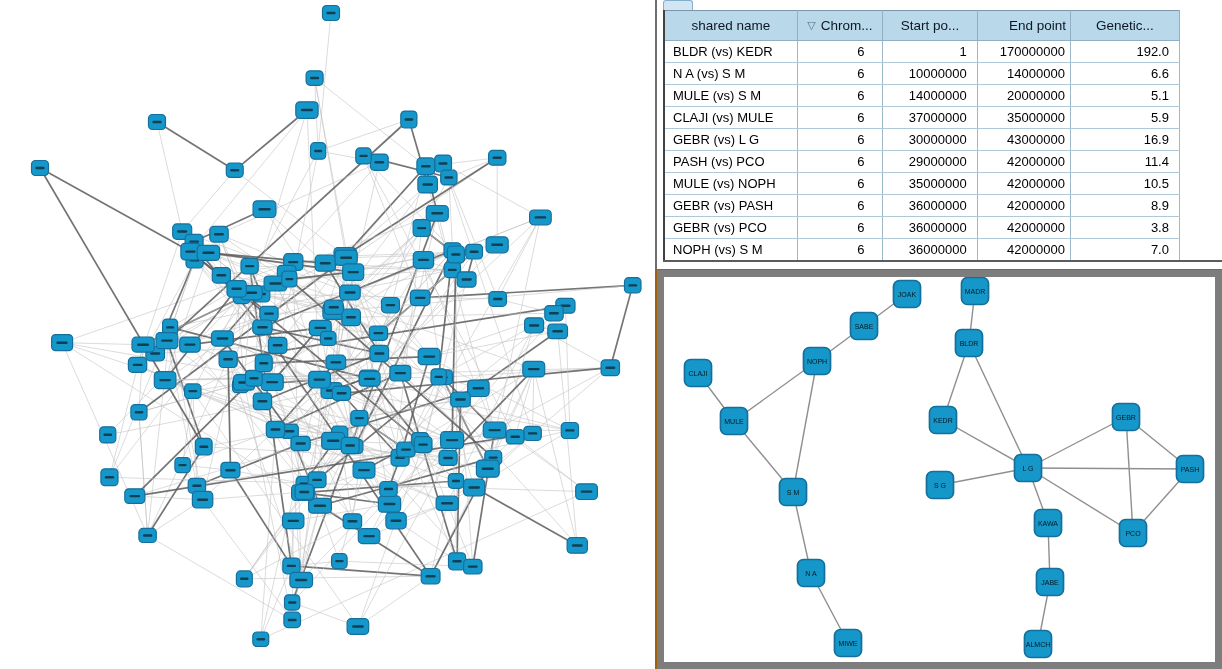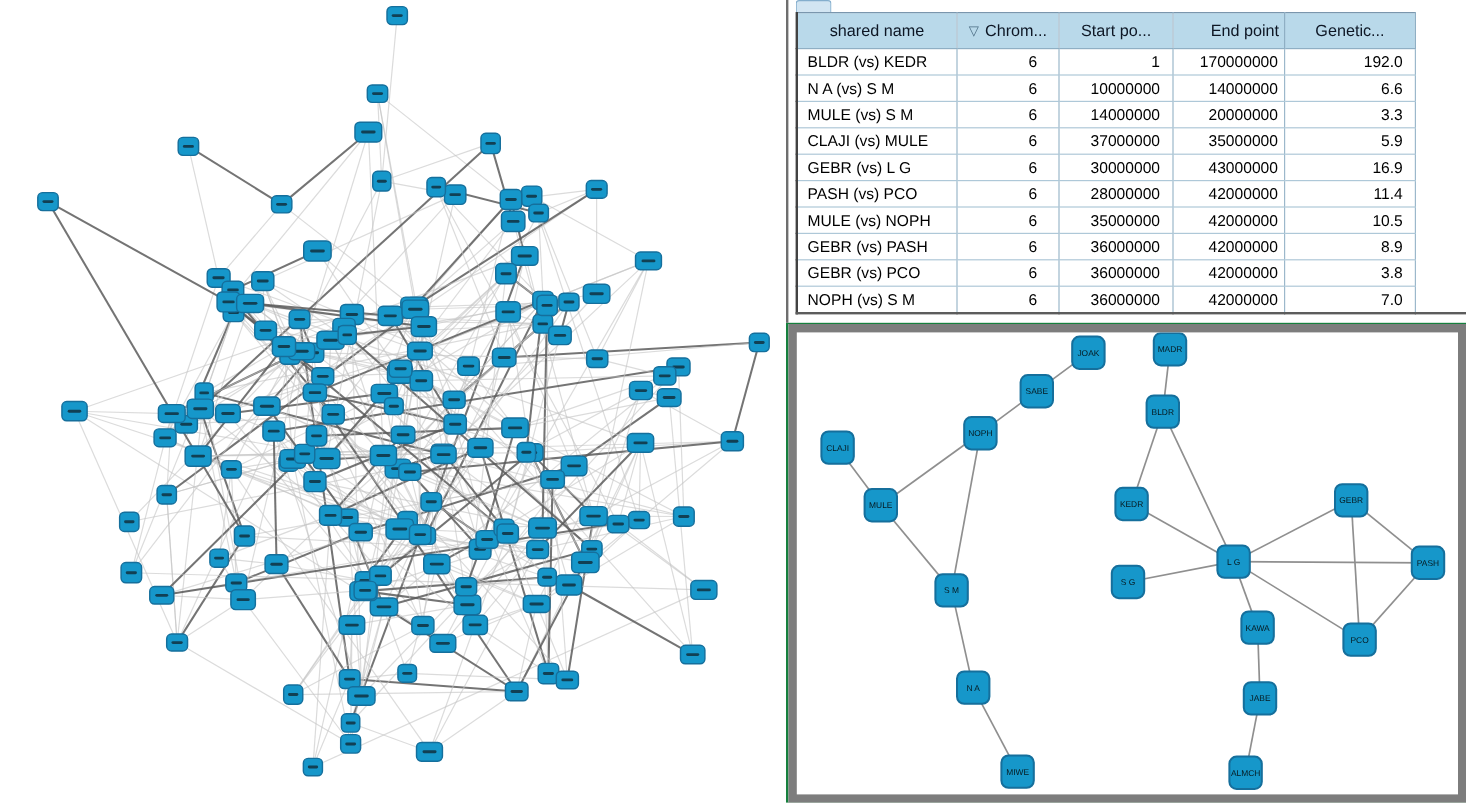--- a/index.html
+++ b/index.html
@@ -4,21 +4,21 @@
 <style>
   html,body{margin:0;padding:0;background:#fff;}
   body{width:1222px;height:669px;overflow:hidden;font-family:"Liberation Sans",sans-serif;}
   #app{position:relative;width:1222px;height:669px;background:#fff;}
 
   
   #overview-panel{position:absolute;left:0;top:0;width:655px;height:669px;background:#fff;}
   #overview-svg{display:block;}
 
   
-  #right-col{position:absolute;left:655px;top:0;width:567px;height:669px;background:#15803d;}
+  #right-col{position:absolute;left:655px;top:0;width:567px;height:669px;background:#a16207;}
 
   
   #table-panel{position:absolute;left:0;top:0;width:567px;height:269px;box-sizing:border-box;
                border-left:2px solid #6e6e6e;background:#fff;}
   .tab-stub{position:absolute;left:6px;top:0;width:30px;height:10px;background:#d2e5f2;
             border:1px solid #84aecd;border-bottom:none;border-radius:3px 3px 0 0;box-sizing:border-box;}
   #attr-table{position:absolute;left:6px;top:10px;border-collapse:collapse;table-layout:fixed;
               font-size:13px;color:#000;border-left:2px solid #424242;border-bottom:2px solid #5c5c5c;}
   #attr-table th{height:29px;background:#b9d9ea;font-weight:normal;color:#0d1624;font-size:13.5px;
               border:1px solid #8fafc4;border-top:1px solid #7a96ad;padding:0 4px;white-space:nowrap;overflow:hidden;}
@@ -1180,21 +1180,21 @@
               <td class="a-start">10000000</td>
               <td class="a-end">14000000</td>
               <td class="a-gen">6.6</td>
               <td class="spacer"></td>
             </tr>
             <tr>
               <td class="a-left">MULE (vs) S M</td>
               <td class="a-chrom">6</td>
               <td class="a-start">14000000</td>
               <td class="a-end">20000000</td>
-              <td class="a-gen">3.3</td>
+              <td class="a-gen">5.1</td>
               <td class="spacer"></td>
             </tr>
             <tr>
               <td class="a-left">CLAJI (vs) MULE</td>
               <td class="a-chrom">6</td>
               <td class="a-start">37000000</td>
               <td class="a-end">35000000</td>
               <td class="a-gen">5.9</td>
               <td class="spacer"></td>
             </tr>
@@ -1202,21 +1202,21 @@
               <td class="a-left">GEBR (vs) L G</td>
               <td class="a-chrom">6</td>
               <td class="a-start">30000000</td>
               <td class="a-end">43000000</td>
               <td class="a-gen">16.9</td>
               <td class="spacer"></td>
             </tr>
             <tr>
               <td class="a-left">PASH (vs) PCO</td>
               <td class="a-chrom">6</td>
-              <td class="a-start">28000000</td>
+              <td class="a-start">29000000</td>
               <td class="a-end">42000000</td>
               <td class="a-gen">11.4</td>
               <td class="spacer"></td>
             </tr>
             <tr>
               <td class="a-left">MULE (vs) NOPH</td>
               <td class="a-chrom">6</td>
               <td class="a-start">35000000</td>
               <td class="a-end">42000000</td>
               <td class="a-gen">10.5</td>

